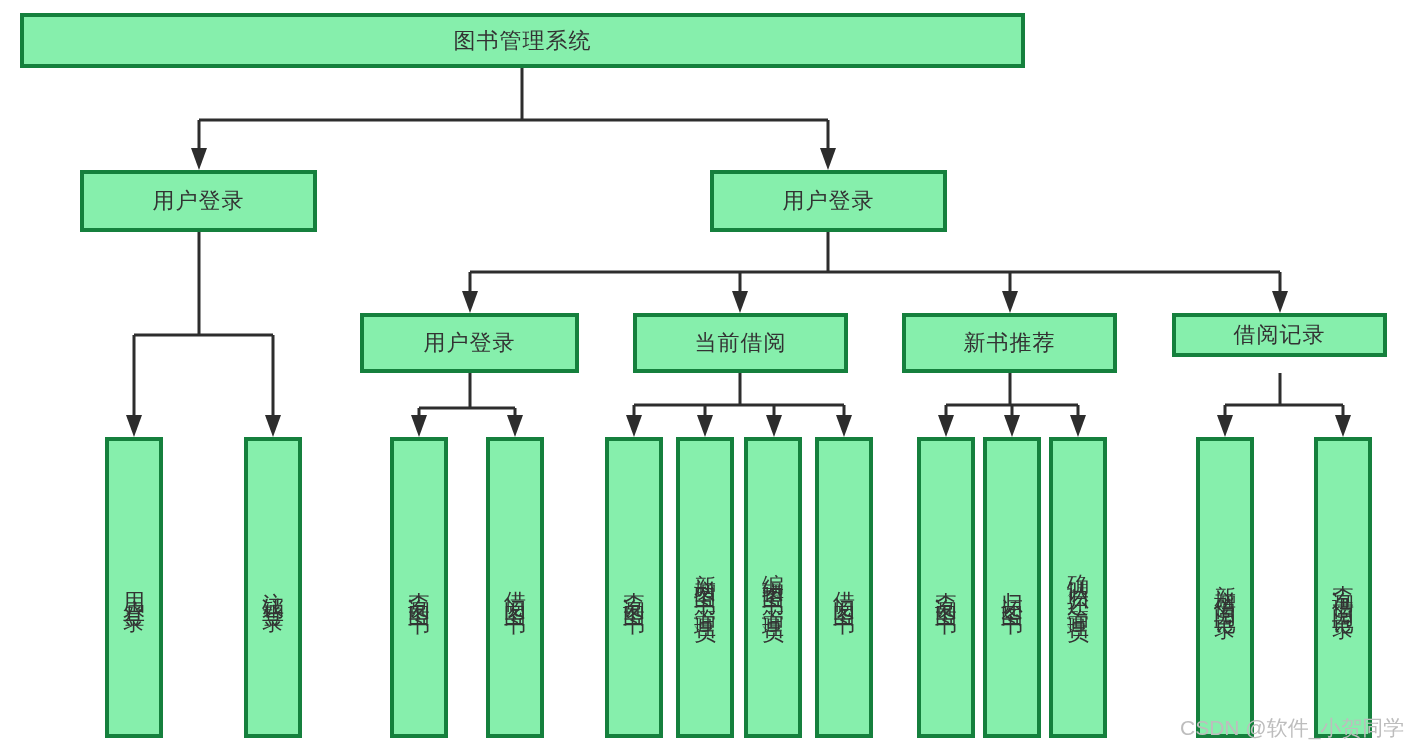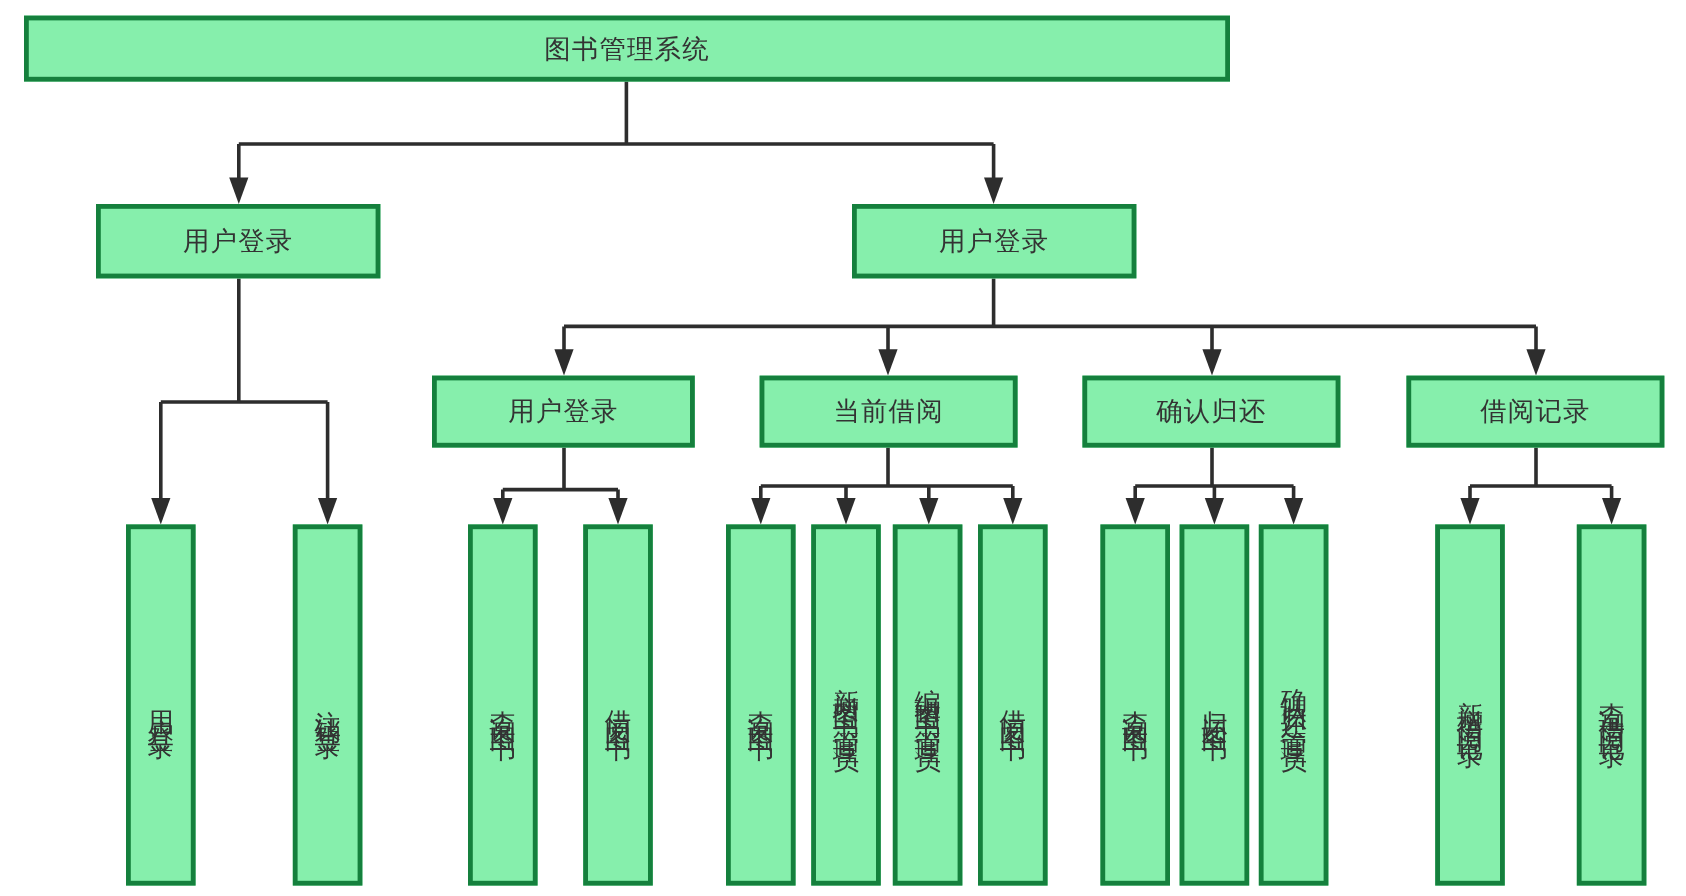--- a/index.html
+++ b/index.html
@@ -110,35 +110,36 @@
     </g>
   </svg>
 
   <div class="node hbox" style="left:20px; top:13px; width:1005px; height:55px;">图书管理系统</div>
 
   <div class="node hbox" style="left:80px; top:170px; width:237px; height:62px;">用户登录</div>
   <div class="node hbox" style="left:710px; top:170px; width:237px; height:62px;">用户登录</div>
 
   <div class="node hbox" style="left:360px; top:313px; width:219px; height:60px;">用户登录</div>
   <div class="node hbox" style="left:633px; top:313px; width:215px; height:60px;">当前借阅</div>
-  <div class="node hbox" style="left:902px; top:313px; width:215px; height:60px;">确认归还</div>
-  <div class="node hbox" style="left:1172px; top:313px; width:215px; height:60px;">借阅记录</div>
+  <div class="node hbox" style="left:902px; top:313px; width:215px; height:60px;">新书推荐</div>
+  <div class="node hbox" style="left:1172px; top:313px; width:215px; height:44px;">借阅记录</div>
 
   <div class="node vbox" style="left:105px;">用户登录</div>
   <div class="node vbox" style="left:244px;">注销登录</div>
 
   <div class="node vbox" style="left:390px;">查询图书</div>
   <div class="node vbox" style="left:486px;">借阅图书</div>
 
   <div class="node vbox" style="left:605px;">查询图书</div>
   <div class="node vbox" style="left:676px;">新增图书（管理员）</div>
   <div class="node vbox" style="left:744px;">编辑图书（管理员）</div>
   <div class="node vbox" style="left:815px;">借阅图书</div>
 
   <div class="node vbox" style="left:917px;">查询图书</div>
   <div class="node vbox" style="left:983px;">归还图书</div>
   <div class="node vbox" style="left:1049px;">确认归还（管理员）</div>
 
   <div class="node vbox" style="left:1196px;">新增借阅记录</div>
   <div class="node vbox" style="left:1314px;">查询借阅记录</div>
 
+  <div class="watermark">CSDN @软件_小贺同学</div>
 
 </div>
 
 </body></html>

